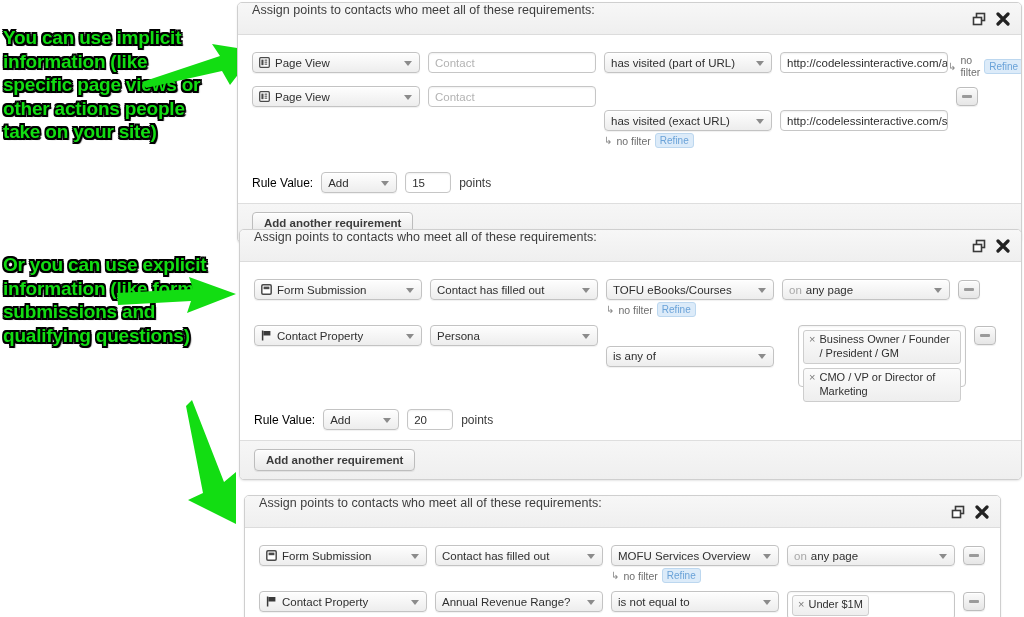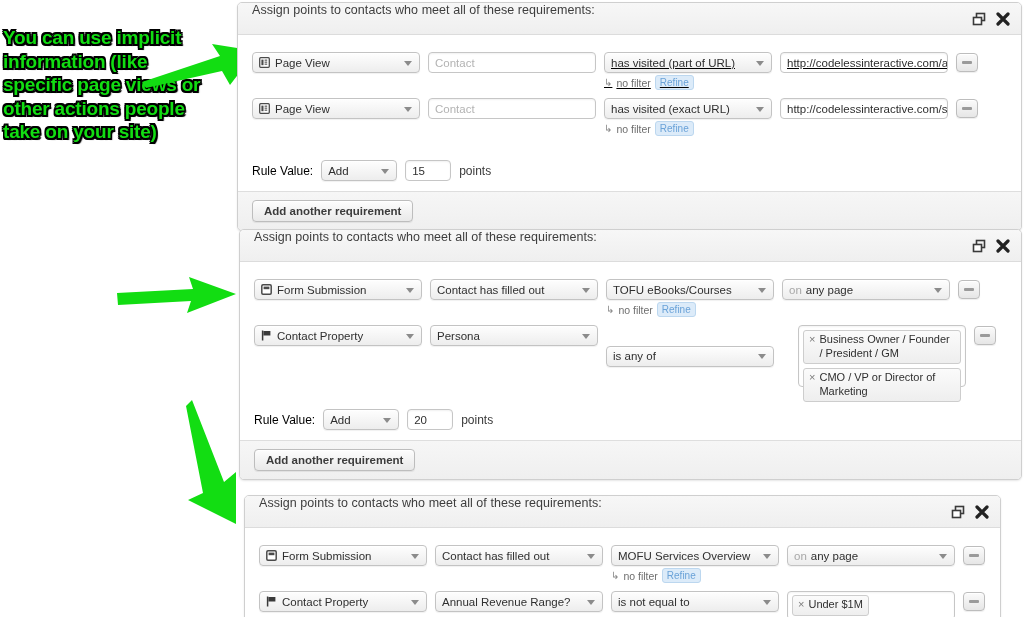--- a/index.html
+++ b/index.html
@@ -215,20 +215,21 @@
 <body>
 
 <div id="stage">
 
   <div class="anno" id="anno-implicit">You can use implicit information (like specific page views or other actions people take on your site)</div>
 
   <svg class="arrow" style="left:142px; top:38px;" width="115" height="50" viewBox="0 0 115 50">
     <polygon points="0,44 78,18 70,6 114,13 88,47 80,33 4,50" fill="#12dd12"></polygon>
   </svg>
 
+  <div class="anno" id="anno-explicit">Or you can use explicit information (like form submissions and qualifying questions)</div>
 
   <svg class="arrow" style="left:117px; top:275px;" width="120" height="42" viewBox="0 0 120 42">
     <polygon points="0,18 76,14 72,2 119,19 70,38 74,26 1,30" fill="#12dd12"></polygon>
   </svg>
 
   <svg class="arrow" style="left:186px; top:400px;" width="72" height="125" viewBox="0 0 72 125">
     <polygon points="6,0 38,82 50,72 50,124 2,100 17,93 0,6" fill="#12dd12"></polygon>
   </svg>
 
   <div class="panel" id="panel-1" style="left:237px; top:2px; width:785px;">
@@ -262,21 +263,21 @@
               <rect x="5.6" y="4.6" width="2.6" height="1.1" fill="#4a4a4a"></rect>
               <rect x="5.6" y="6.6" width="2.6" height="1.1" fill="#4a4a4a"></rect>
             </svg>
           </span>
           <span>Page View</span>
           <span class="caret"></span>
         </div>
         <div class="inp c2 placeholder">
           <span>Contact</span>
         </div>
-        <div style="display:flex; flex-direction:column;text-decoration:underline;">
+        <div style="display:flex; ">
           <div style="display:flex; gap:8px; align-items:flex-start;">
             <div class="sel c3">
               <span>has visited (part of URL)</span>
               <span class="caret"></span>
             </div>
             <div class="inp c4">
               <span>http://codelessinteractive.com/about/</span>
             </div>
           </div>
           <div class="filter-line">
@@ -301,21 +302,21 @@
               <rect x="5.6" y="6.6" width="2.6" height="1.1" fill="#4a4a4a"></rect>
             </svg>
           </span>
           <span>Page View</span>
           <span class="caret"></span>
         </div>
         <div class="inp c2 placeholder">
           <span>Contact</span>
         </div>
         <div style="display:flex; flex-direction:column;">
-          <div style="display:flex; gap:8px; align-items:flex-start;">
+          <div style="display:flex; gap:8px; align-items:flex-start;margin-top:24px;">
             <div class="sel c3">
               <span>has visited (exact URL)</span>
               <span class="caret"></span>
             </div>
             <div class="inp c4">
               <span>http://codelessinteractive.com/services</span>
             </div>
           </div>
           <div class="filter-line">
             <span class="hook">↳</span>

